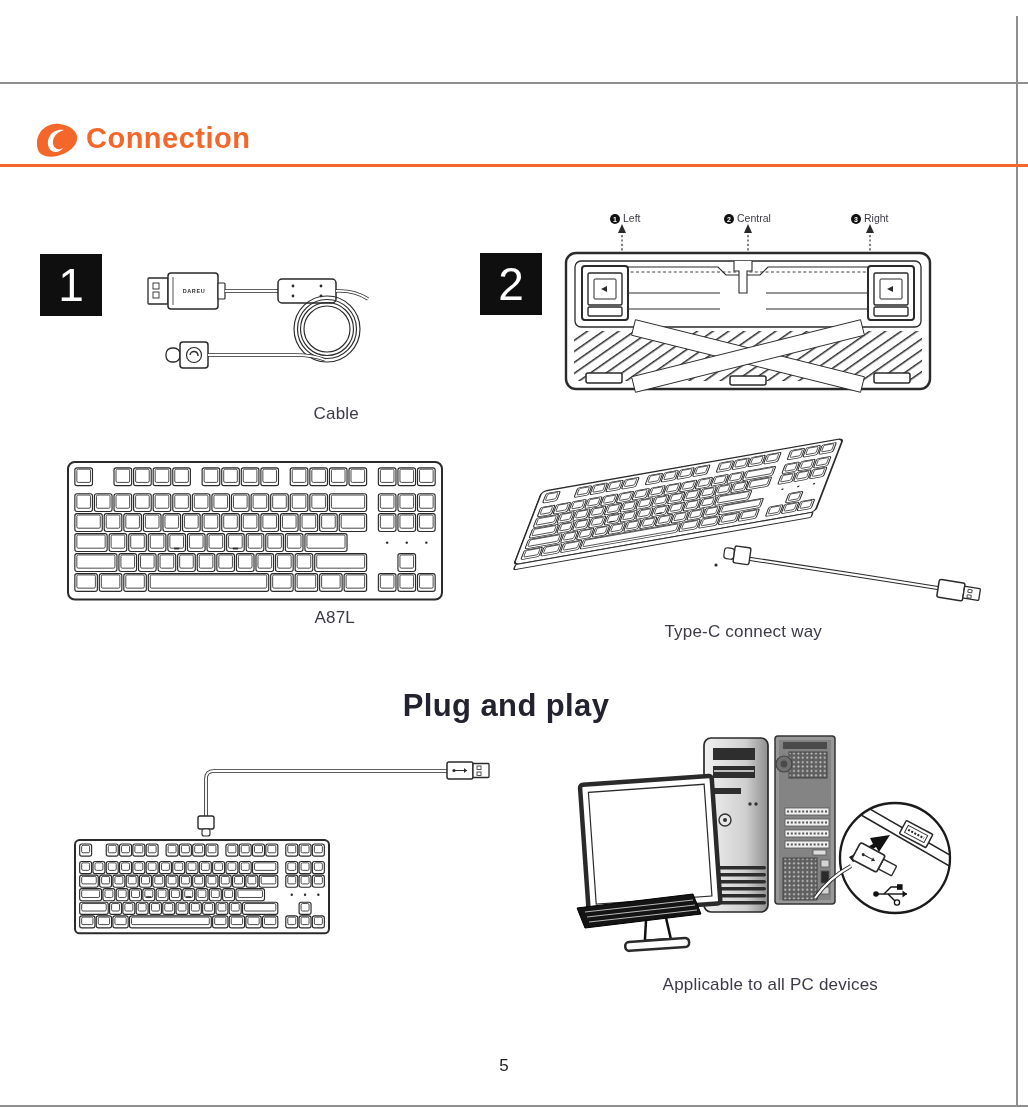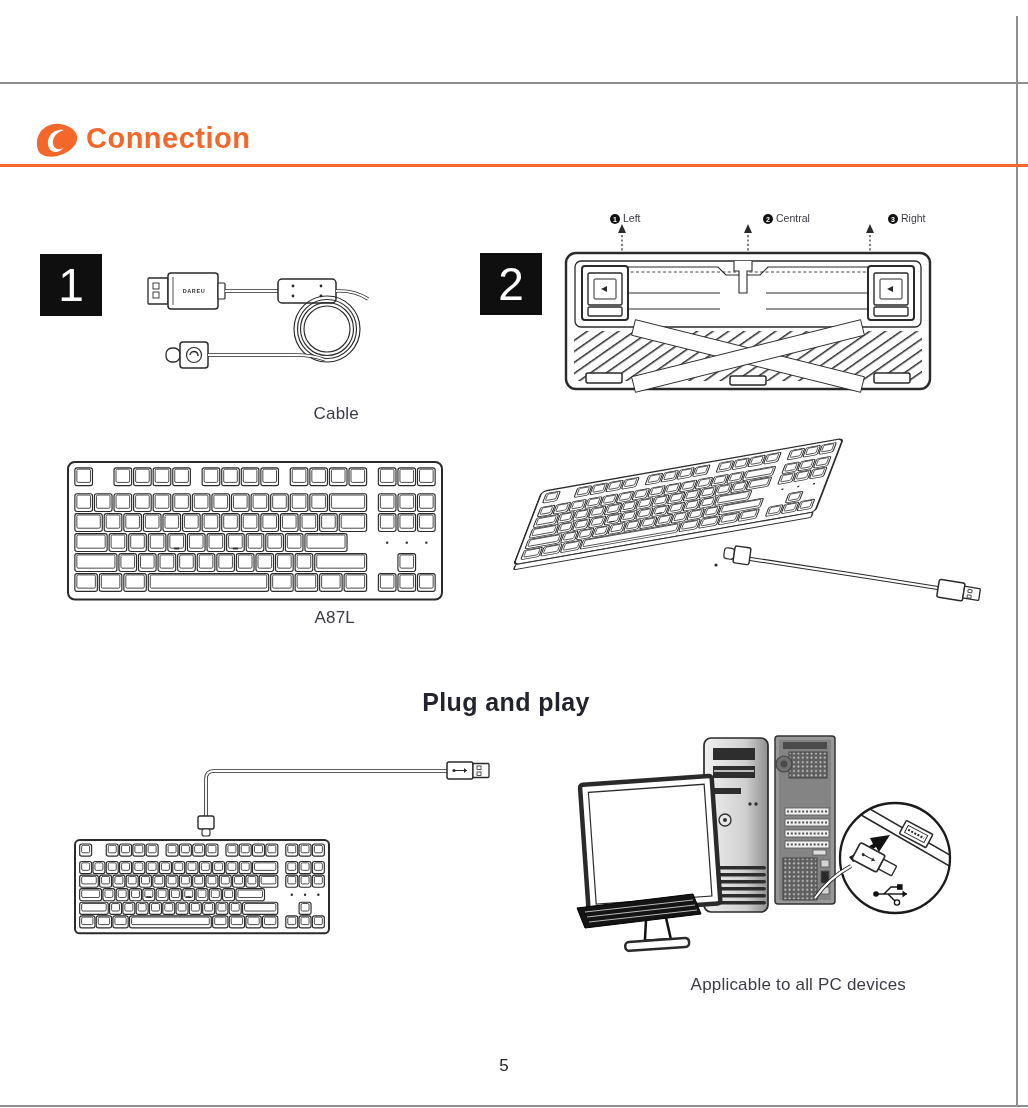--- a/index.html
+++ b/index.html
@@ -8,21 +8,21 @@
   .hline{position:absolute;left:0;width:100%;height:2px;background:#8f8f8f;}
   .vline{position:absolute;top:0;width:2px;background:#8f8f8f;}
   .accent-rule{position:absolute;left:0;width:100%;height:3px;background:#f4672b;}
   .hdr-title{position:absolute;left:86px;top:106px;font-size:29px;font-weight:bold;
              color:#f4672b;letter-spacing:.5px;}
   .logo{position:absolute;left:33px;top:103px;}
   .badge{position:absolute;width:62px;height:62px;background:#0f0f0f;color:#fff;
          display:flex;align-items:center;justify-content:center;font-size:46px;font-weight:500;}
   .cap{position:absolute;font-size:17px;color:#3b3b46;text-align:right;letter-spacing:.2px;}
   .big-head{position:absolute;left:0;top:672px;width:1012px;text-align:center;
-            font-size:25px;font-weight:bold;color:#23232f;letter-spacing:.4px;}
+            font-size:31px;font-weight:bold;color:#23232f;letter-spacing:.4px;}
   .outlet{position:absolute;top:196px;display:flex;align-items:flex-end;gap:3px;
           font-size:10.5px;color:#3a3a44;}
   .disc{width:10px;height:10px;border-radius:50%;background:#111;color:#fff;font-size:7px;
         font-weight:bold;display:flex;align-items:center;justify-content:center;}
   .pagenum{position:absolute;left:454px;top:1040px;width:100px;text-align:center;
            font-size:17px;color:#222;}
   .abs{position:absolute;}
   .iso-kb{position:absolute;left:18px;top:-14px;width:310px;height:125px;
           transform-origin:0 100%;
           transform:rotate(-10deg) skewX(-31deg) scaleY(0.6);}
@@ -79,25 +79,25 @@
       </g>
       <path d="M80,96 H166 Q186,96 197,101" fill="none" stroke="#2a2a2a" stroke-width="3.4"></path>
       <path d="M80,96 H166 Q186,96 197,101" fill="none" stroke="#fff" stroke-width="1.8"></path>
     </svg>
   <div class="cap" style="left:159px;top:388px;width:200px">Cable</div>
 
   <div class="outlet" style="left:610px">
     <span class="disc">1</span>
     <span>Left</span>
   </div>
-  <div class="outlet" style="left:763px">
+  <div class="outlet" style="left:724px">
     <span class="disc">2</span>
     <span>Central</span>
   </div>
-  <div class="outlet" style="left:888px">
+  <div class="outlet" style="left:851px">
     <span class="disc">3</span>
     <span>Right</span>
   </div>
   <svg class="abs" style="left:558px;top:203px" width="380" height="178" id="svg-bottom">
       <defs>
         <pattern id="hatch" width="9" height="9" patternUnits="userSpaceOnUse" patternTransform="rotate(55)">
           <rect width="9" height="9" fill="#fff"></rect>
           <line x1="0" y1="0" x2="0" y2="9" stroke="#2a2a2a" stroke-width="3"></line>
         </pattern>
       </defs>
@@ -519,20 +519,21 @@
         </g>
         <circle cx="224" cy="104" r="1.6" fill="#2a2a2a"></circle>
         <g transform="rotate(9 452 128)">
           <rect x="446" y="119" width="26" height="18" rx="2" fill="#fff" stroke="#2a2a2a" stroke-width="1.5"></rect>
           <rect x="472" y="122" width="16" height="12" rx="1" fill="#fff" stroke="#2a2a2a" stroke-width="1.3"></rect>
           <rect x="476" y="124.5" width="4" height="3" rx="0" fill="#fff" stroke="#2a2a2a" stroke-width="0.8"></rect>
           <rect x="476" y="130" width="4" height="3" rx="0" fill="#fff" stroke="#2a2a2a" stroke-width="0.8"></rect>
         </g>
       </svg>
   </div>
+  <div class="cap" style="left:522px;top:606px;width:300px">Type-C connect way</div>
 
   <div class="big-head">Plug and play</div>
 
   <svg class="abs" style="left:63px;top:738px" width="440" height="190" id="svg-plugkb">
       <g>
         <rect x="12" y="86" width="254" height="93.35497382198952" rx="4.654450261780104" fill="#fff" stroke="#2a2a2a" stroke-width="2"></rect>
       </g>
       <rect x="16.654450261780106" y="89.98952879581152" width="11.968586387434554" height="12.10157068062827" rx="2.2" fill="#fff" stroke="#2a2a2a" stroke-width="1.15"></rect>
       <rect x="18.654450261780106" y="91.28952879581152" width="7.968586387434554" height="7.501570680628271" rx="1.4" fill="none" stroke="#2a2a2a" stroke-width="0.85"></rect>
       <rect x="43.25130890052356" y="89.98952879581152" width="11.968586387434554" height="12.10157068062827" rx="2.2" fill="#fff" stroke="#2a2a2a" stroke-width="1.15"></rect>
@@ -817,16 +818,16 @@
           <line x1="0" y1="6" x2="32" y2="6" stroke="#111" stroke-width="1.4"></line>
           <circle cx="1" cy="6" r="2.8" fill="#111"></circle>
           <path d="M9,6 L16,-1 H22" fill="none" stroke="#111" stroke-width="1.4"></path>
           <rect x="22" y="-3.8" width="5.6" height="5.6" fill="#111"></rect>
           <path d="M13,6 L20,13" fill="none" stroke="#111" stroke-width="1.4"></path>
           <circle cx="22" cy="14.5" r="2.6" fill="none" stroke="#111" stroke-width="1.3"></circle>
           <path d="M32,6 l-4.5,-3.4 v6.8 Z" fill="#111"></path>
         </g>
       </g>
     </svg>
-  <div class="cap" style="left:606px;top:959px;width:300px">Applicable to all PC devices</div>
+  <div class="cap" style="left:578px;top:959px;width:300px">Applicable to all PC devices</div>
 
   <div class="pagenum">5</div>
 </div>
 
 </body></html>

